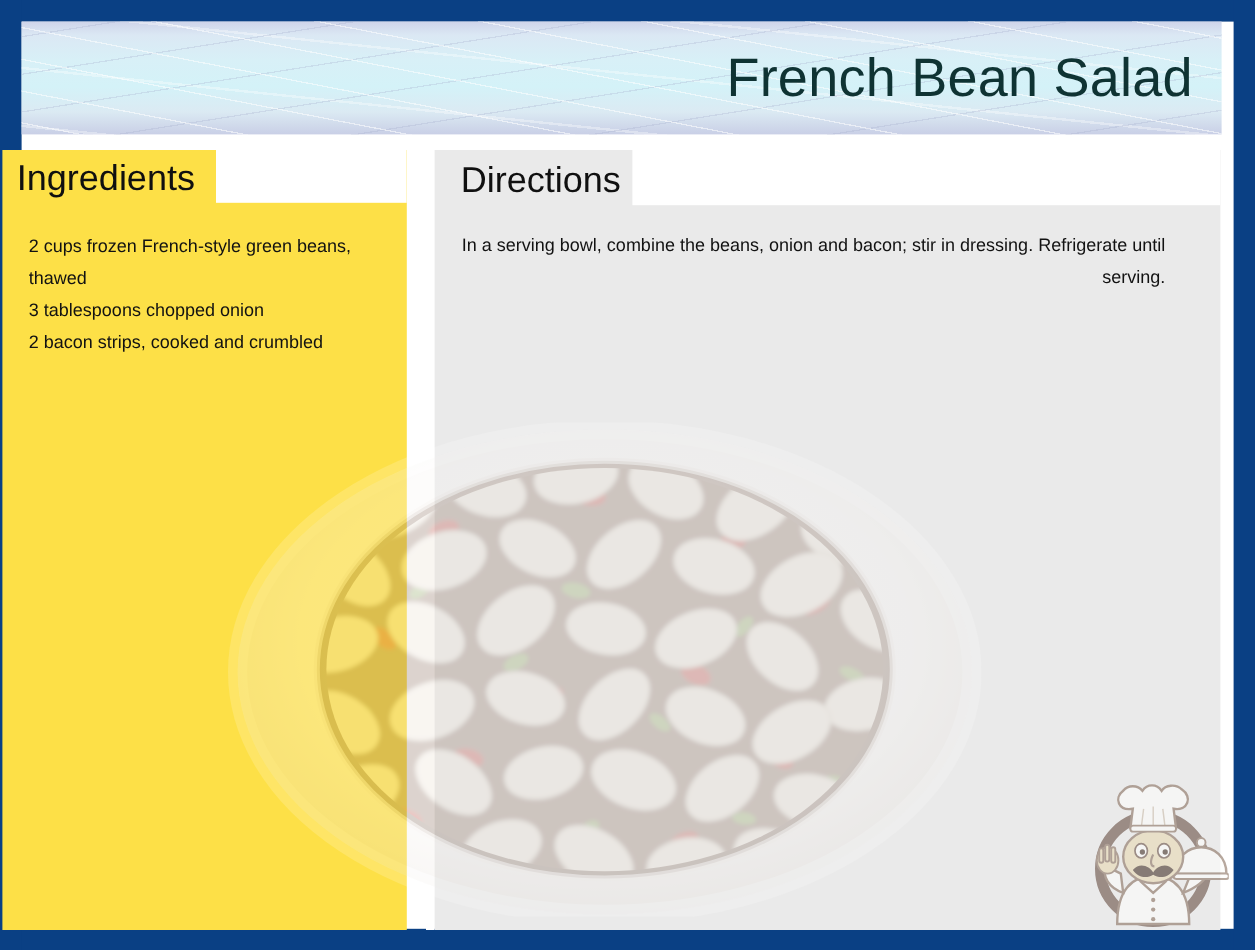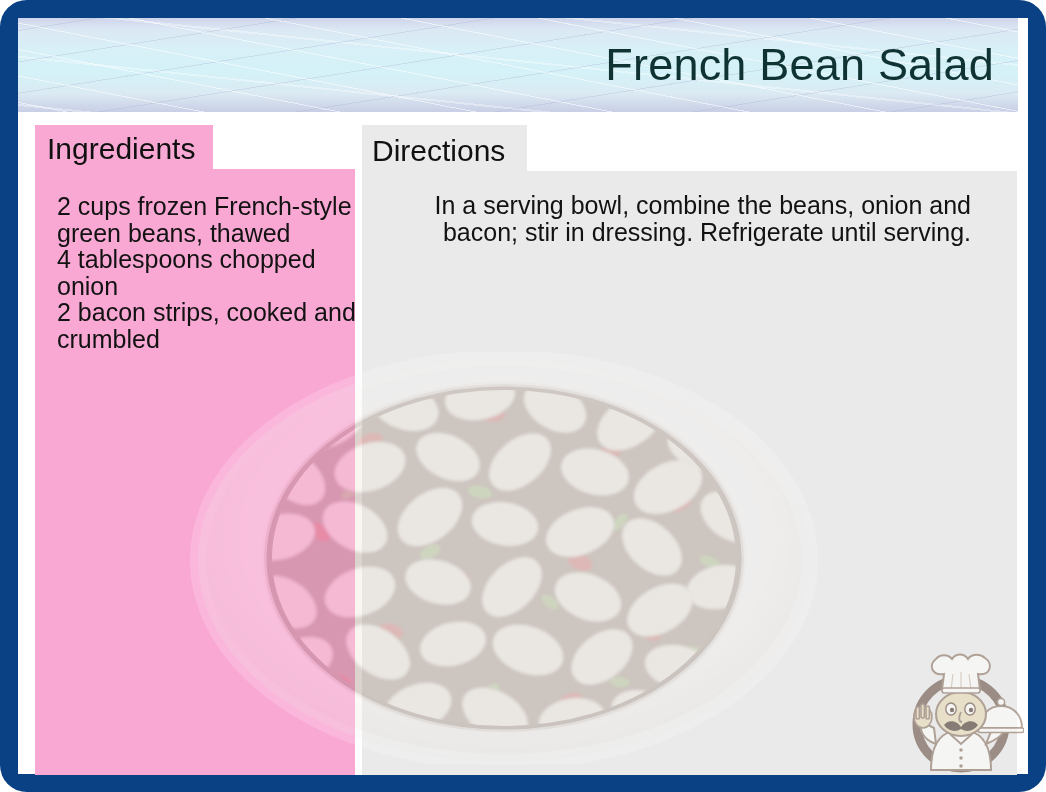--- a/index.html
+++ b/index.html
@@ -12,21 +12,20 @@
     font-family: "Liberation Sans", sans-serif;
   }
 
   .slide {
     position: relative;
     width: 1046px;
     height: 792px;
     background: #ffffff;
     box-sizing: border-box;
     overflow: hidden;
-    border-radius: 27px;
   }
 
   
   .frame-top,
   .frame-bottom,
   .frame-left,
   .frame-right {
     position: absolute;
     background: #0a4084;
   }
@@ -84,25 +83,25 @@
     letter-spacing: 0.2px;
     white-space: nowrap;
   }
 
   
   .panel {
     position: absolute;
     overflow: hidden;
   }
   .panel-ingredients {
-    left: 35px;
+    left: 2px;
     top: 125px;
     width: 337px;
     height: 650px;
-    background: #f9a8d4;
+    background: #fde047;
   }
   .panel-directions {
     left: 362px;
     top: 125px;
     width: 655px;
     height: 650px;
     background: #eaeaea;
   }
 
   
@@ -123,25 +122,25 @@
   }
 
   .panel-heading {
     position: absolute;
     font-size: 30px;
     font-weight: 400;
     color: #101010;
     white-space: nowrap;
   }
   .panel-ingredients .panel-heading { left: 12px; top: 7px; }
-  .panel-directions  .panel-heading { left: 10px; top: 9px; }
+  .panel-directions  .panel-heading { left: 22px; top: 9px; }
 
   .panel-body {
     position: absolute;
-    font-size: 25px;
+    font-size: 15px;
     line-height: 26.5px;
     color: #121212;
   }
   .panel-ingredients .panel-body {
     left: 22px;
     top: 68px;
     width: 305px;
   }
   .panel-directions .panel-body {
     left: 9px;
@@ -198,21 +197,21 @@
   <div class="banner">
     <div class="banner-weave"></div>
     <div class="banner-title">French Bean Salad</div>
   </div>
 
   <div class="panel panel-ingredients">
     <div class="tab-notch"></div>
     <div class="panel-heading">Ingredients</div>
     <div class="panel-body">
       <div class="ing-line">2 cups frozen French-style green beans, thawed</div>
-      <div class="ing-line">4 tablespoons chopped onion</div>
+      <div class="ing-line">3 tablespoons chopped onion</div>
       <div class="ing-line">2 bacon strips, cooked and crumbled</div>
     </div>
   </div>
 
   <div class="panel panel-directions">
     <div class="tab-notch"></div>
     <div class="panel-heading">Directions</div>
     <div class="panel-body">
       <div>In a serving bowl, combine the beans, onion and bacon; stir in dressing. Refrigerate until serving.</div>
     </div>

